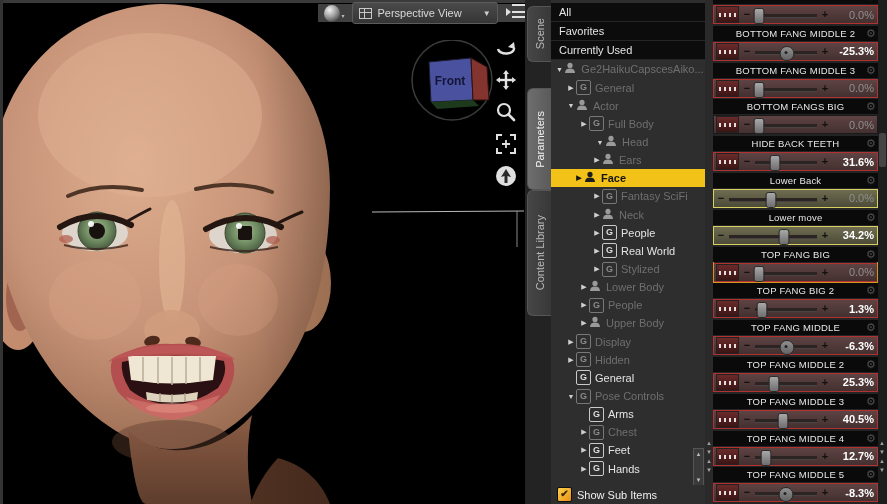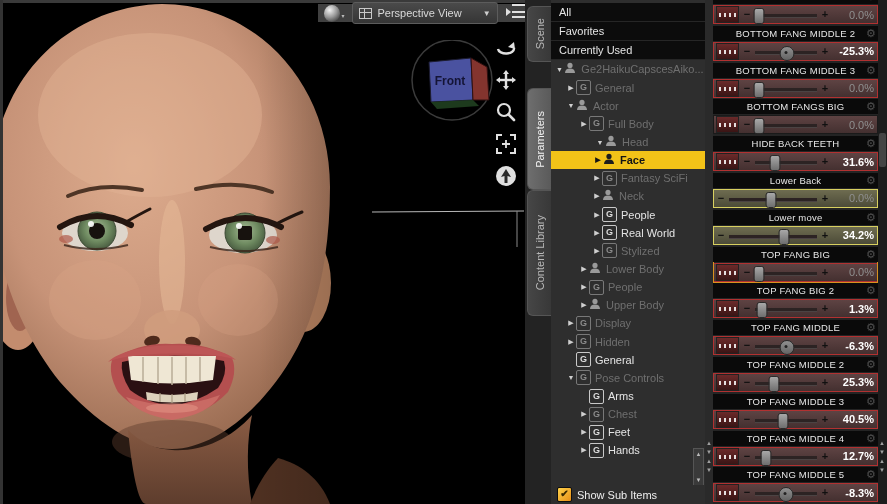--- a/index.html
+++ b/index.html
@@ -298,21 +298,29 @@
     <span class="tlabel">Full Body</span>
   </div>
         <div class="trow disabled" style="padding-left: 44px;">
     <span class="arrow">▼</span>
     <span class="person"><svg viewBox="0 0 12 12" width="12" height="12">
               <circle cx="6" cy="3.4" r="2.6"></circle>
               <path d="M1,11 C1,7.8 3,6.4 6,6.4 C9,6.4 11,7.8 11,11 Z"></path>
             </svg></span>
     <span class="tlabel">Head</span>
   </div>
-        <div class="trow selected" style="padding-left: 42px;">
+        <div class="trow disabled" style="padding-left: 41px;">
+    <span class="arrow">▶</span>
+    <span class="person"><svg viewBox="0 0 12 12" width="12" height="12">
+              <circle cx="6" cy="3.4" r="2.6"></circle>
+              <path d="M1,11 C1,7.8 3,6.4 6,6.4 C9,6.4 11,7.8 11,11 Z"></path>
+            </svg></span>
+    <span class="tlabel">Ears</span>
+  </div>
+        <div class="trow selected" style="padding-left: 23px;">
     <span class="arrow">▶</span>
     <span class="person"><svg viewBox="0 0 12 12" width="12" height="12">
               <circle cx="6" cy="3.4" r="2.6"></circle>
               <path d="M1,11 C1,7.8 3,6.4 6,6.4 C9,6.4 11,7.8 11,11 Z"></path>
             </svg></span>
     <span class="tlabel">Face</span>
   </div>
         <div class="trow disabled" style="padding-left: 41px;">
     <span class="arrow">▶</span>
     <span class="gbox">G</span>

